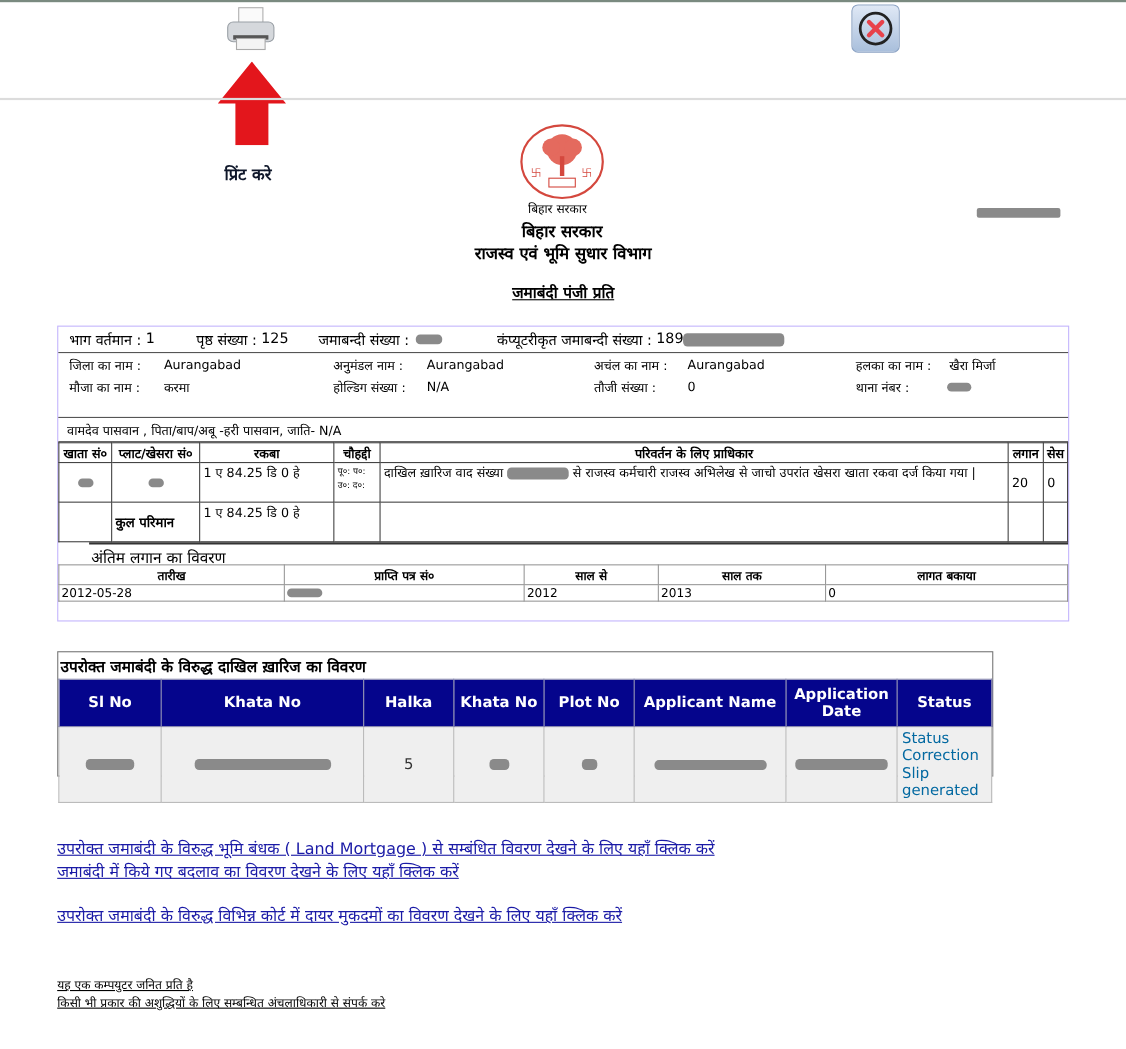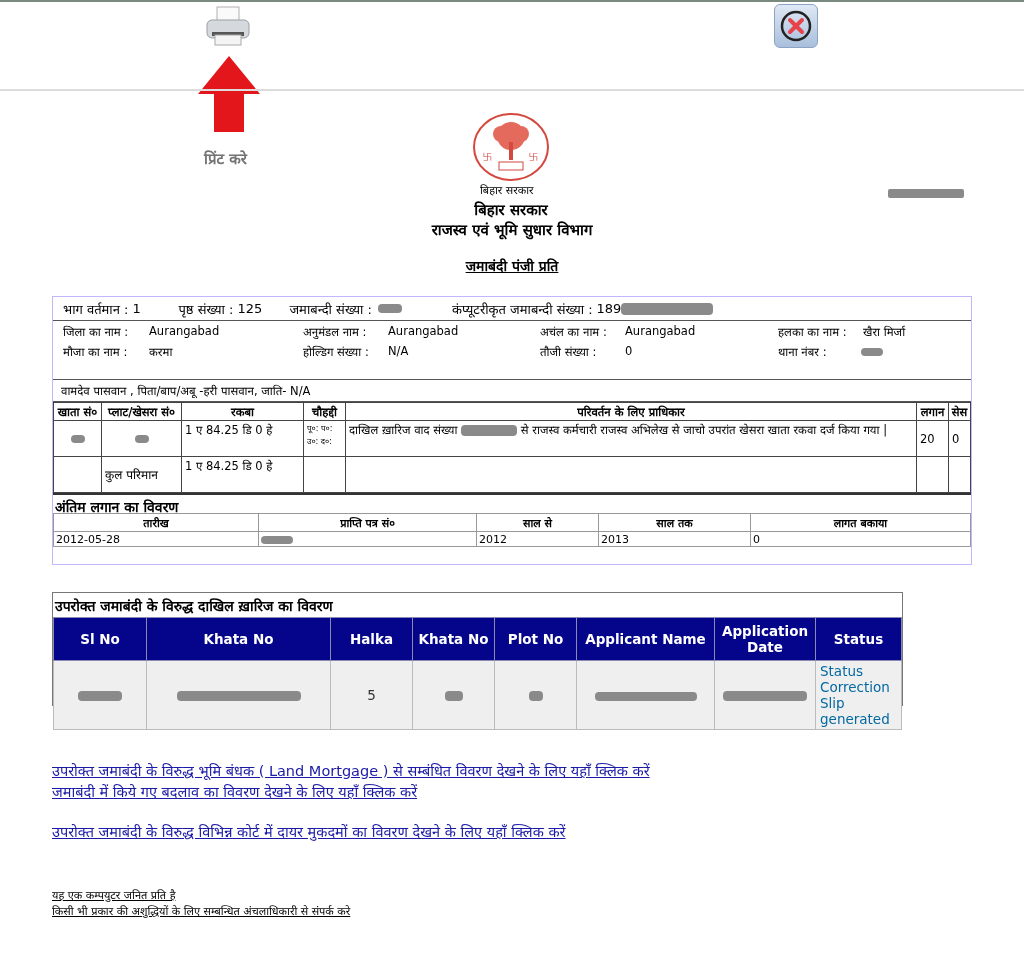--- a/index.html
+++ b/index.html
@@ -3,21 +3,21 @@
 <meta charset="utf-8">
 <style>
   * { box-sizing: border-box; }
   html, body { margin: 0; padding: 0; background: #ffffff; }
   body { width: 1024px; height: 954px; position: relative; overflow: hidden; font-family: "DejaVu Sans", "Liberation Sans", sans-serif; color: #000; }
   .top-border { position: absolute; left: 0; top: 0; width: 1024px; height: 2px; background: #7a8a80; }
   .header-sep { position: absolute; left: 0; top: 89px; width: 1024px; height: 2px; background: #dcdcdc; }
 
   .print-btn { position: absolute; left: 203px; top: 4px; width: 50px; height: 44px; cursor: pointer; }
   .print-arrow { position: absolute; left: 198px; top: 56px; width: 62px; height: 76px; }
-  .print-label { position: absolute; left: 204px; top: 148px; font-size: 15px; font-weight: bold; color: #737373; }
+  .print-label { position: absolute; left: 204px; top: 148px; font-size: 15px; font-weight: bold; color: #0f172a; }
   .close-btn { position: absolute; left: 774px; top: 4px; width: 44px; height: 44px; border-radius: 6px; background: linear-gradient(#dfe8f5, #a9bfdc); border: 1px solid #8ca3c4; cursor: pointer; }
 
   .emblem { position: absolute; left: 471px; top: 112px; width: 80px; height: 70px; }
   .emblem-caption { position: absolute; left: 480px; top: 182px; font-size: 11px; }
   .gov-title { position: absolute; left: 0; width: 1024px; text-align: center; font-weight: bold; font-size: 15px; }
   .gov-title.t1 { top: 199px; left: -1px; }
   .gov-title.t2 { top: 219px; }
   .doc-title { position: absolute; left: 0; width: 1024px; top: 256px; text-align: center; font-weight: bold; font-size: 14px; text-decoration: underline; }
   .redacted-date { position: absolute; left: 888px; top: 189px; width: 76px; height: 9px; background: #8a8a8a; border-radius: 2px; }
 
@@ -26,21 +26,21 @@
   .main-box { position: absolute; left: 52px; top: 296px; width: 920px; height: 269px; border: 1px solid #c4b5fd; }
   .hdr-row { height: 24px; border-bottom: 1px solid #555; font-size: 13px; display: flex; align-items: center; padding-left: 10px; }
   .hdr-row span.v { margin-left: 4px; }
   .info-grid { position: relative; height: 59px; border-bottom: 1px solid #555; font-size: 11.5px; }
   .info-grid .cell { position: absolute; white-space: nowrap; }
   .owner-row { height: 22px; border-bottom: 1px solid #555; font-size: 11.5px; padding: 3px 8px; }
 
   table.khata { border-collapse: collapse; width: 100%; font-size: 11.5px; }
   table.khata th, table.khata td { border: 1px solid #444; padding: 1px 3px; vertical-align: top; }
   table.khata th { font-weight: bold; text-align: center; vertical-align: middle; }
-  .lagaan-title { font-size: 14px; font-weight: bold; padding: 2px 2px; height: 20px; border-top: 2px solid #333; }
+  .lagaan-title { font-size: 14px; font-weight: normal; padding: 2px 2px; height: 20px; border-top: 2px solid #333; margin-left: 28px; }
   table.lagaan { border-collapse: collapse; width: 100%; font-size: 11px; }
   table.lagaan th { font-weight: bold; border: 1px solid #999; padding: 1px 2px; }
   table.lagaan td { border: 1px solid #999; padding: 0 2px; height: 15px; }
 
   .dk-box { position: absolute; left: 52px; top: 592px; width: 851px; height: 114px; border: 1px solid #777; }
   .dk-title { font-size: 14px; font-weight: bold; height: 24px; padding: 3px 2px; }
   table.dk { border-collapse: collapse; width: 100%; }
   table.dk th { background: #05058c; color: #fff; font-weight: bold; font-size: 13.5px; height: 43px; border: 1px solid #8a8ab0; text-align: center; }
   table.dk td { background: #efefef; border: 1px solid #bbb; height: 45px; text-align: center; font-size: 13.5px; color: #333; }
   table.dk td.status { text-align: left; padding: 2px 4px; color: #0369a1; }
@@ -158,21 +158,21 @@
       <td>
         <span>दाखिल ख़ारिज वाद संख्या</span>
         <span class="redact" style="width:56px;height:11px;"></span>
         <span>से राजस्व कर्मचारी राजस्व अभिलेख से जाचो उपरांत खेसरा खाता रकवा दर्ज किया गया |</span>
       </td>
       <td style="vertical-align:middle;">20</td>
       <td style="vertical-align:middle;">0</td>
     </tr>
     <tr style="height:36px;">
       <td></td>
-      <td style="font-weight:normal;vertical-align:middle;font-size:12px;">कुल परिमान</td>
+      <td style="font-weight:bold;vertical-align:middle;font-size:12px;">कुल परिमान</td>
       <td>1 ए 84.25 डि 0 हे</td>
       <td></td>
       <td></td>
       <td></td>
       <td></td>
     </tr>
   </tbody>
     </table>
 
   <div class="lagaan-title">अंतिम लगान का विवरण</div>

